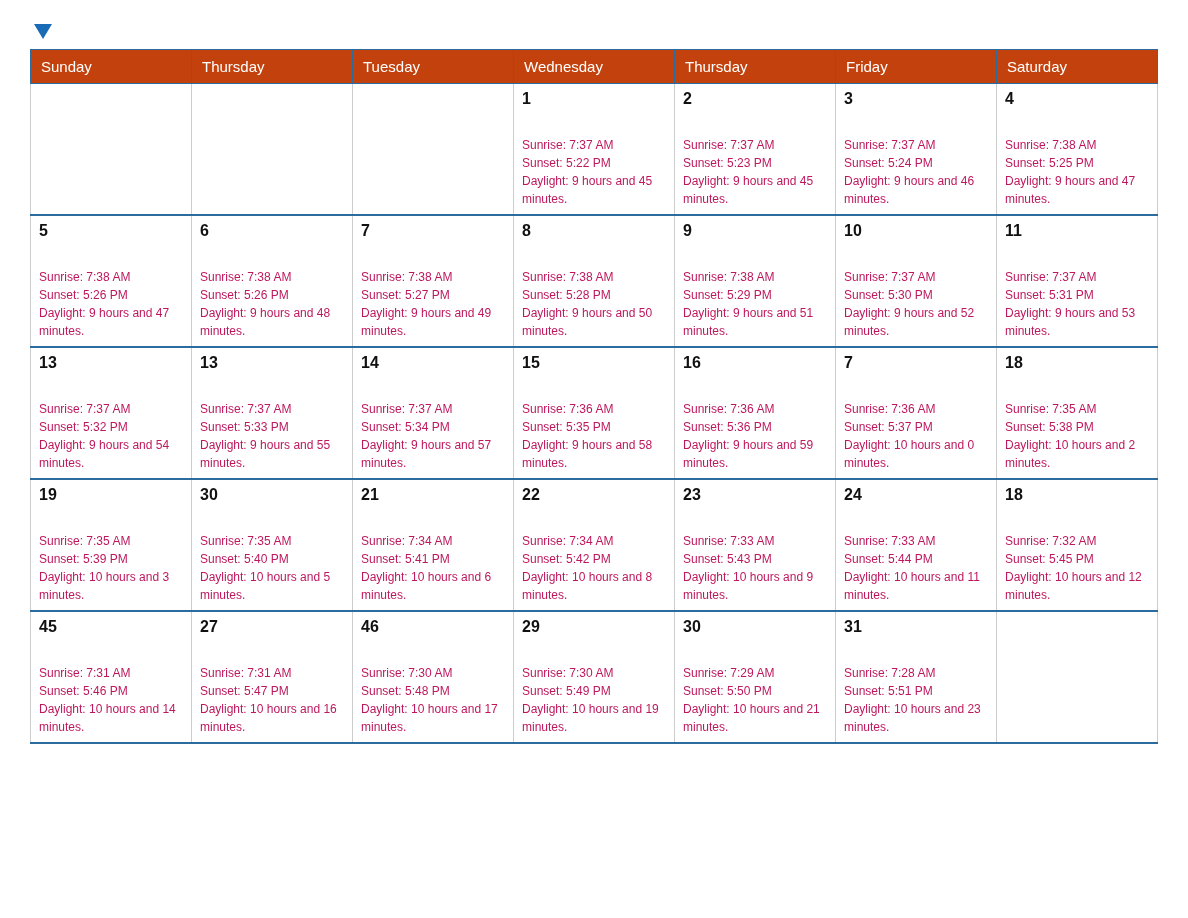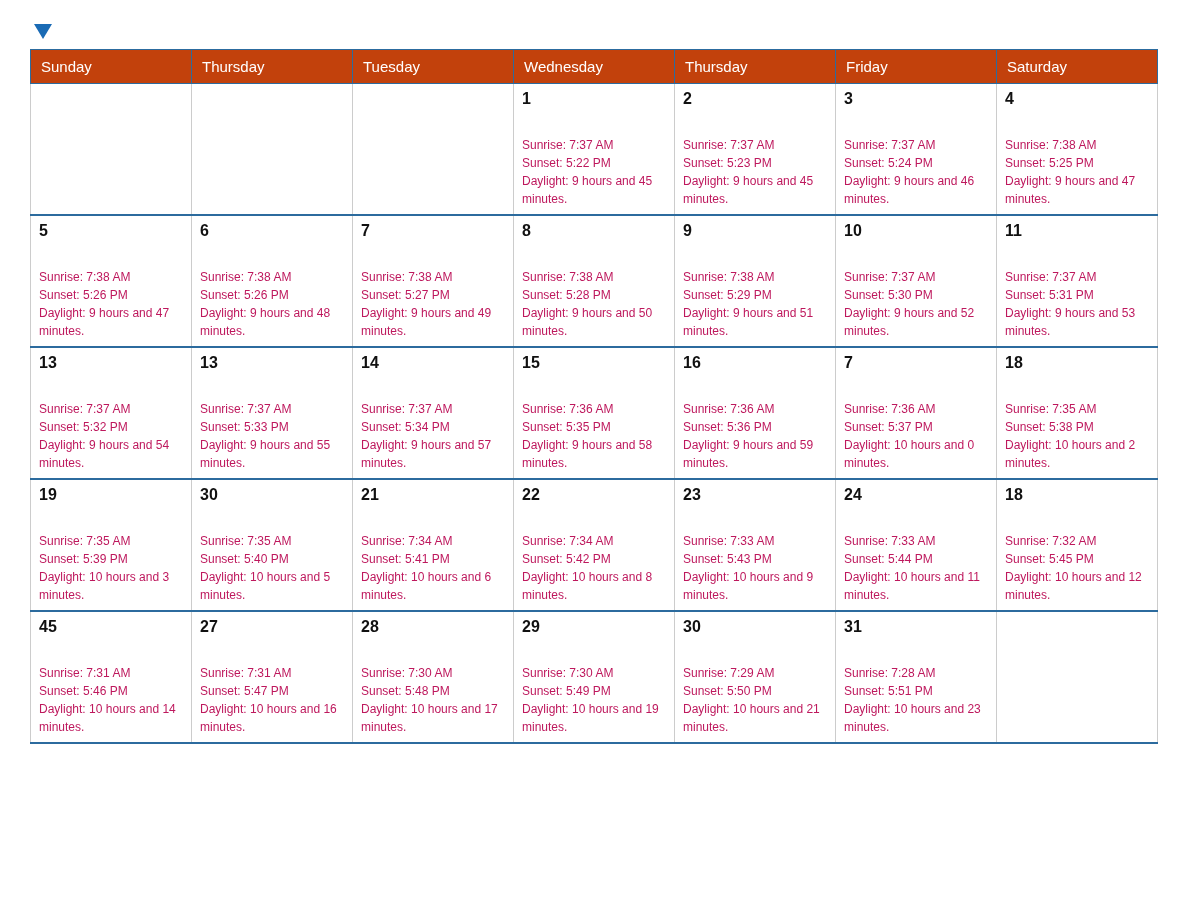--- a/index.html
+++ b/index.html
@@ -241,21 +241,21 @@
       <tr class="week-row">
         <td>
           <div class="day-number">45</div>
           <div class="day-info">Sunrise: 7:31 AM<br>Sunset: 5:46 PM<br>Daylight: 10 hours and 14 minutes.</div>
         </td>
         <td>
           <div class="day-number">27</div>
           <div class="day-info">Sunrise: 7:31 AM<br>Sunset: 5:47 PM<br>Daylight: 10 hours and 16 minutes.</div>
         </td>
         <td>
-          <div class="day-number">28</div>
+          <div class="day-number">46</div>
           <div class="day-info">Sunrise: 7:30 AM<br>Sunset: 5:48 PM<br>Daylight: 10 hours and 17 minutes.</div>
         </td>
         <td>
           <div class="day-number">29</div>
           <div class="day-info">Sunrise: 7:30 AM<br>Sunset: 5:49 PM<br>Daylight: 10 hours and 19 minutes.</div>
         </td>
         <td>
           <div class="day-number">30</div>
           <div class="day-info">Sunrise: 7:29 AM<br>Sunset: 5:50 PM<br>Daylight: 10 hours and 21 minutes.</div>
         </td>

